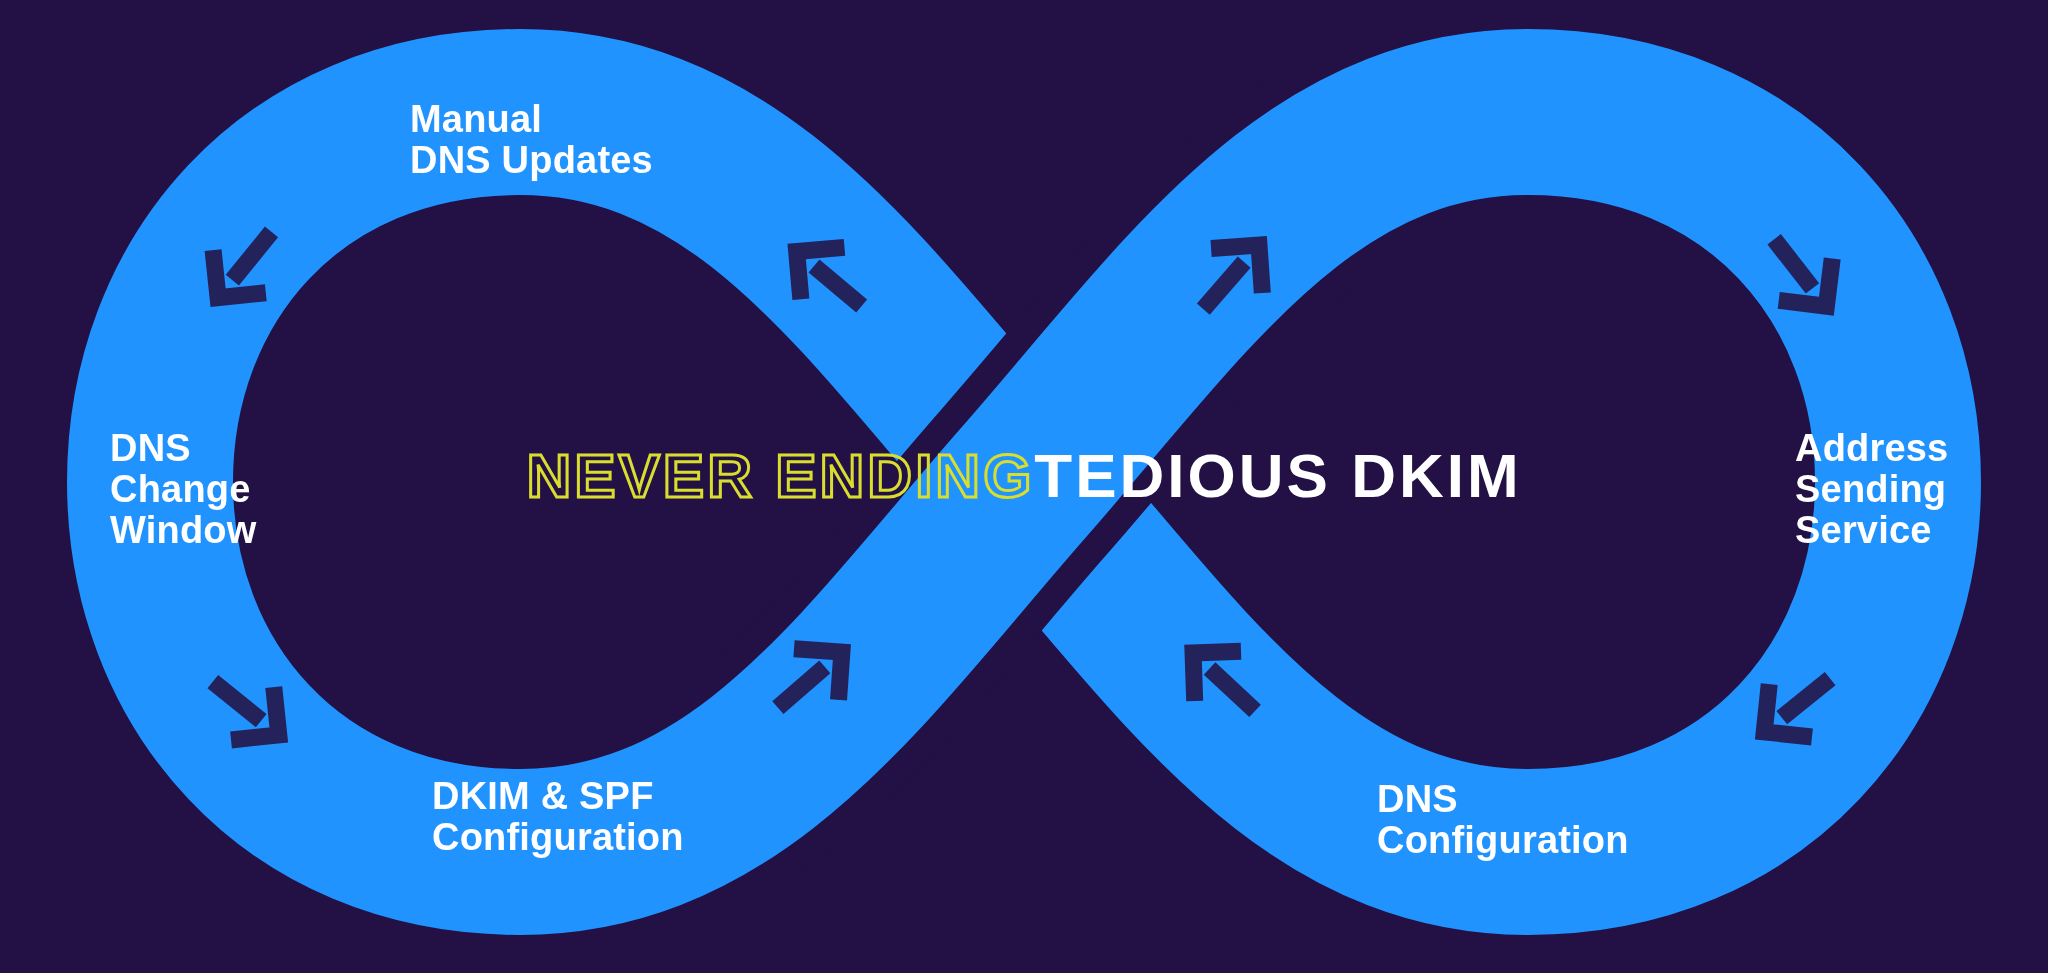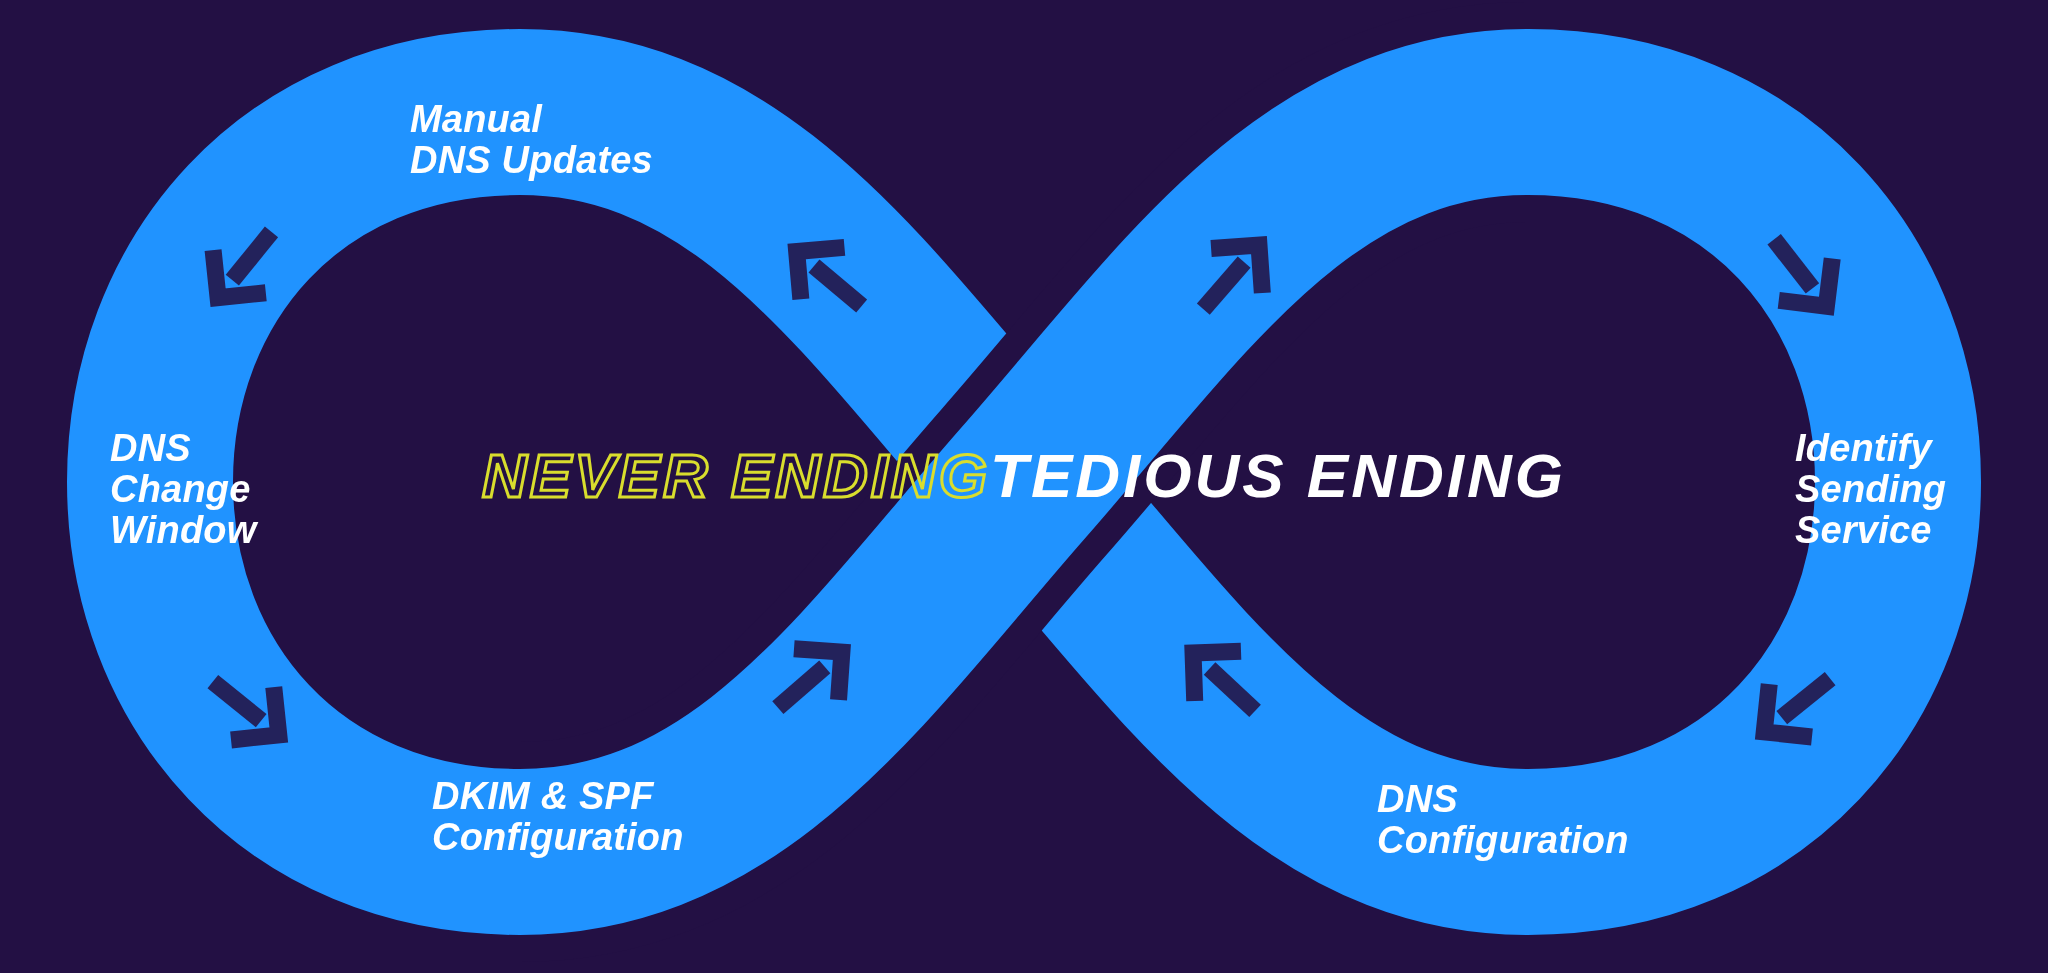--- a/index.html
+++ b/index.html
@@ -2,21 +2,20 @@
 <html><head>
 <meta charset="utf-8">
 <style>
   html,body{margin:0;padding:0;background:#231044;}
   .stage{
     position:relative;
     width:2048px;height:973px;
     overflow:hidden;
     background:#231044;
     font-family:"Liberation Sans", sans-serif;
-    font-style:italic;
   }
   .loop-svg{position:absolute;left:0;top:0;}
   .label{
     position:absolute;
     color:#ffffff;
     font-size:38px;
     font-weight:700;
     line-height:1.08;
     letter-spacing:0.2px;
     white-space:pre-line;
@@ -125,25 +124,25 @@
           <path d="M8 72 L52 28"></path>
         </g>
       </svg>
   </div>
 
   <div class="label" style="left:410px;top:99px;">Manual
 DNS Updates</div>
   <div class="label" style="left:110px;top:428px;">DNS
 Change
 Window</div>
-  <div class="label" style="left:1795px;top:428px;">Identify
+  <div class="label" style="left:1795px;top:428px;">Address
 Sending
 Service</div>
   <div class="label" style="left:432px;top:776px;">DKIM &amp; SPF
 Configuration</div>
   <div class="label" style="left:1377px;top:779px;">DNS
 Configuration</div>
 
   <div class="title">
-    <span class="outlined">NEVER ENDING</span><span class="solid">TEDIOUS ENDING</span>
+    <span class="outlined">NEVER ENDING</span><span class="solid">TEDIOUS DKIM</span>
   </div>
 
 </div>
 
 </body></html>

